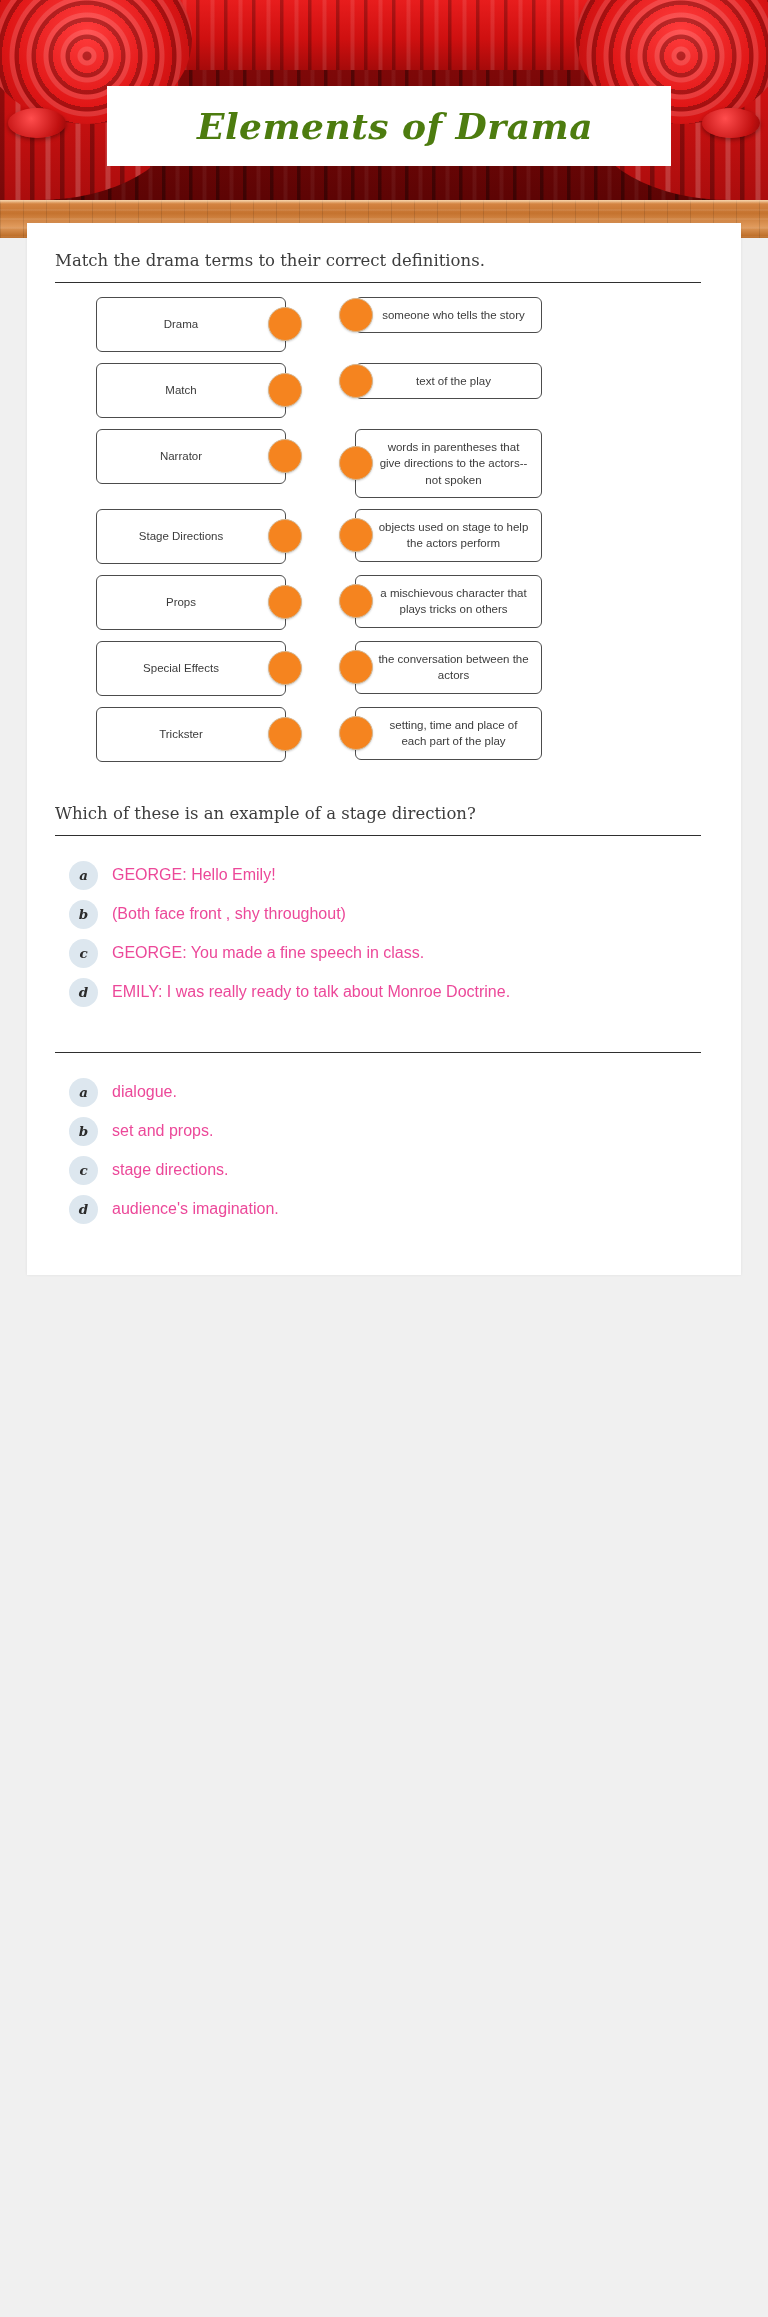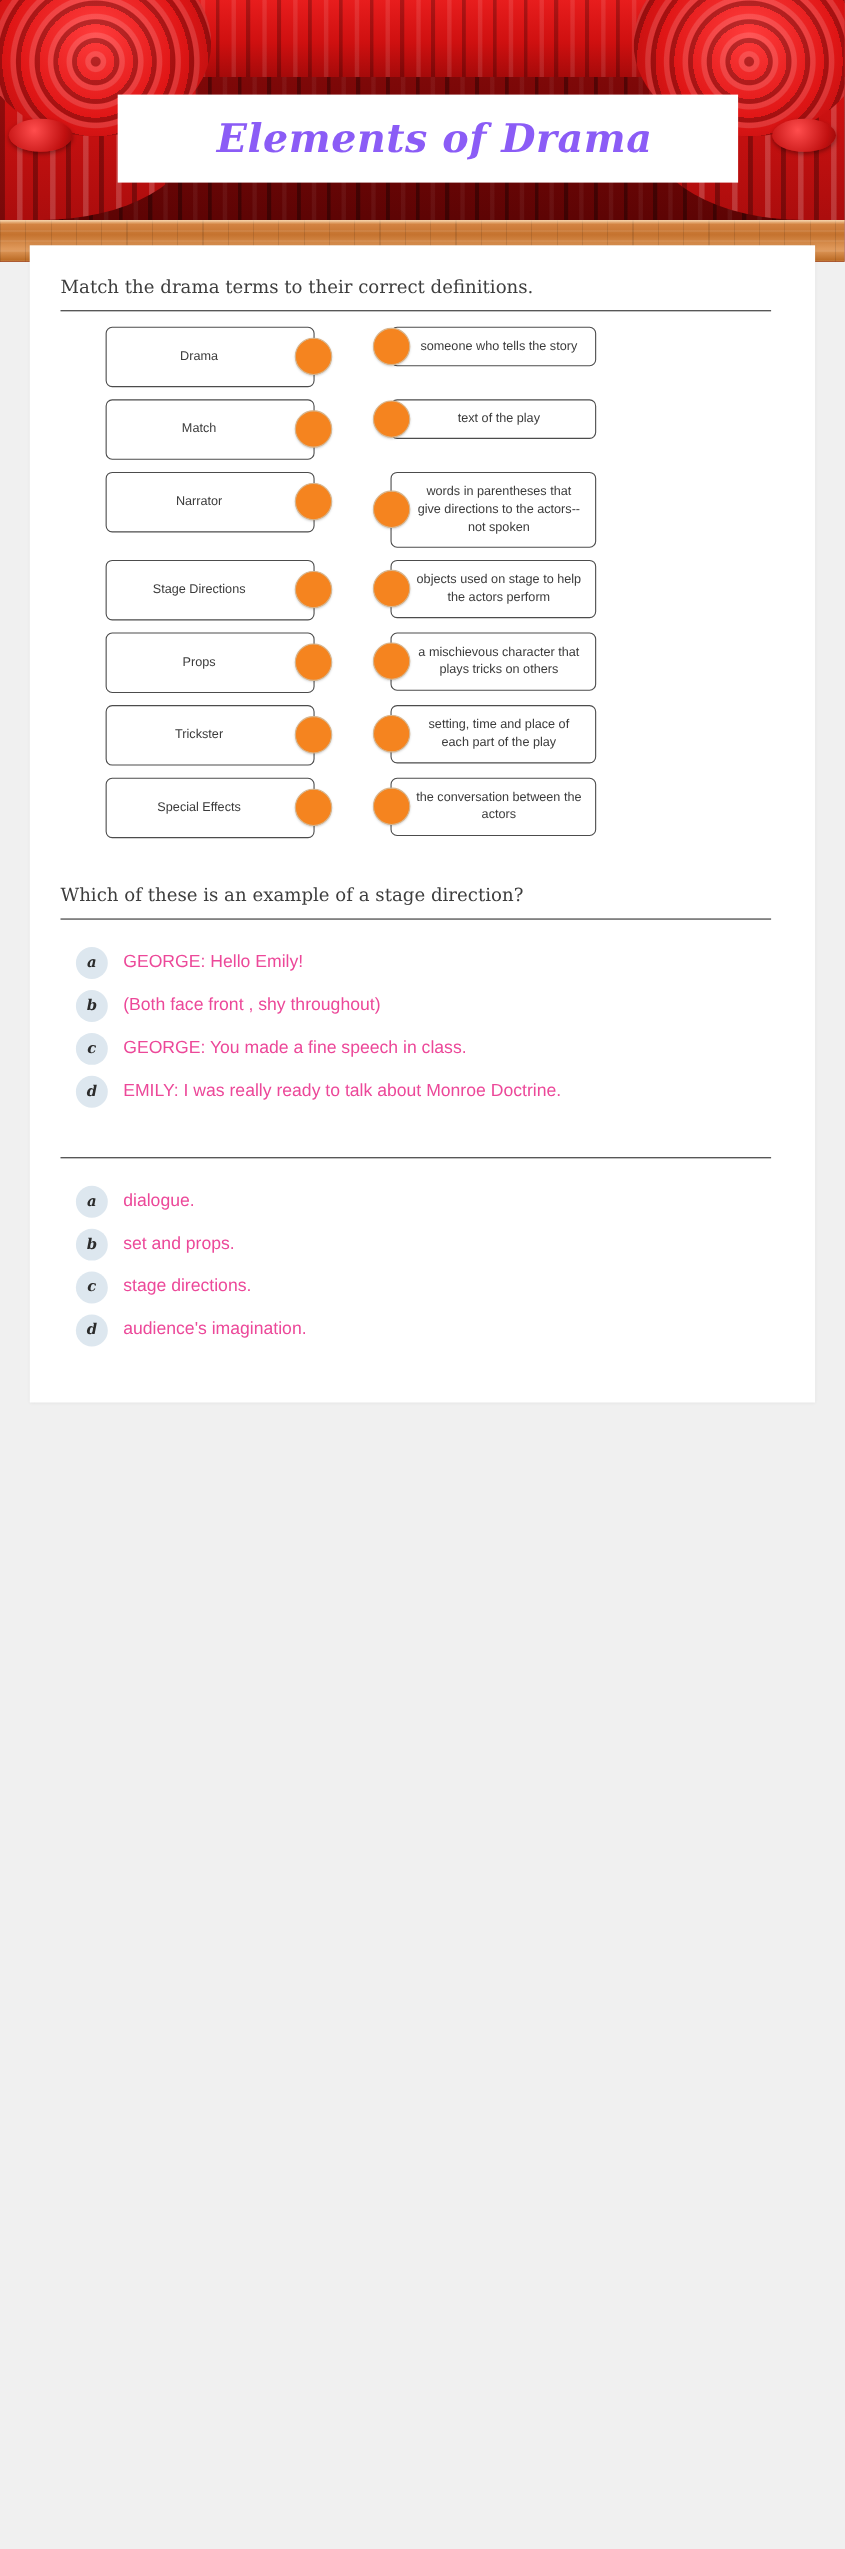--- a/index.html
+++ b/index.html
@@ -126,21 +126,21 @@
     background: #ffffff;
     display: flex; align-items: center; justify-content: center;
     z-index: 6;
   }
   .title-plaque h1 {
     font-family: "DejaVu Serif", serif;
     font-style: italic;
     font-weight: 700;
     font-size: 36px;
     letter-spacing: .5px;
-    color: #8b5cf6;
+    color: #4d7c0f;
     white-space: nowrap;
     margin-left: 12px;
   }
 
   
   .card {
     position: relative;
     width: 714px;
     margin: -15px auto 0 auto;
     background: #ffffff;
@@ -325,36 +325,36 @@
             <span class="dot on-left"></span>
           </div>
           <div class="match-right">
             <span>a mischievous character that plays tricks on others</span>
             <span class="dot on-right"></span>
           </div>
         </div>
 
         <div class="match-row">
           <div class="match-left">
+            <span>Special Effects</span>
+            <span class="dot on-left"></span>
+          </div>
+          <div class="match-right">
+            <span>the conversation between the actors</span>
+            <span class="dot on-right"></span>
+          </div>
+        </div>
+
+        <div class="match-row">
+          <div class="match-left">
             <span>Trickster</span>
             <span class="dot on-left"></span>
           </div>
           <div class="match-right">
             <span>setting, time and place of each part of the play</span>
-            <span class="dot on-right"></span>
-          </div>
-        </div>
-
-        <div class="match-row">
-          <div class="match-left">
-            <span>Special Effects</span>
-            <span class="dot on-left"></span>
-          </div>
-          <div class="match-right">
-            <span>the conversation between the actors</span>
             <span class="dot on-right"></span>
           </div>
         </div>
 
       </div>
     </div>
 
     <div class="section mc-block">
       <div class="q-title">Which of these is an example of a stage direction?</div>
       <hr class="q-rule">

